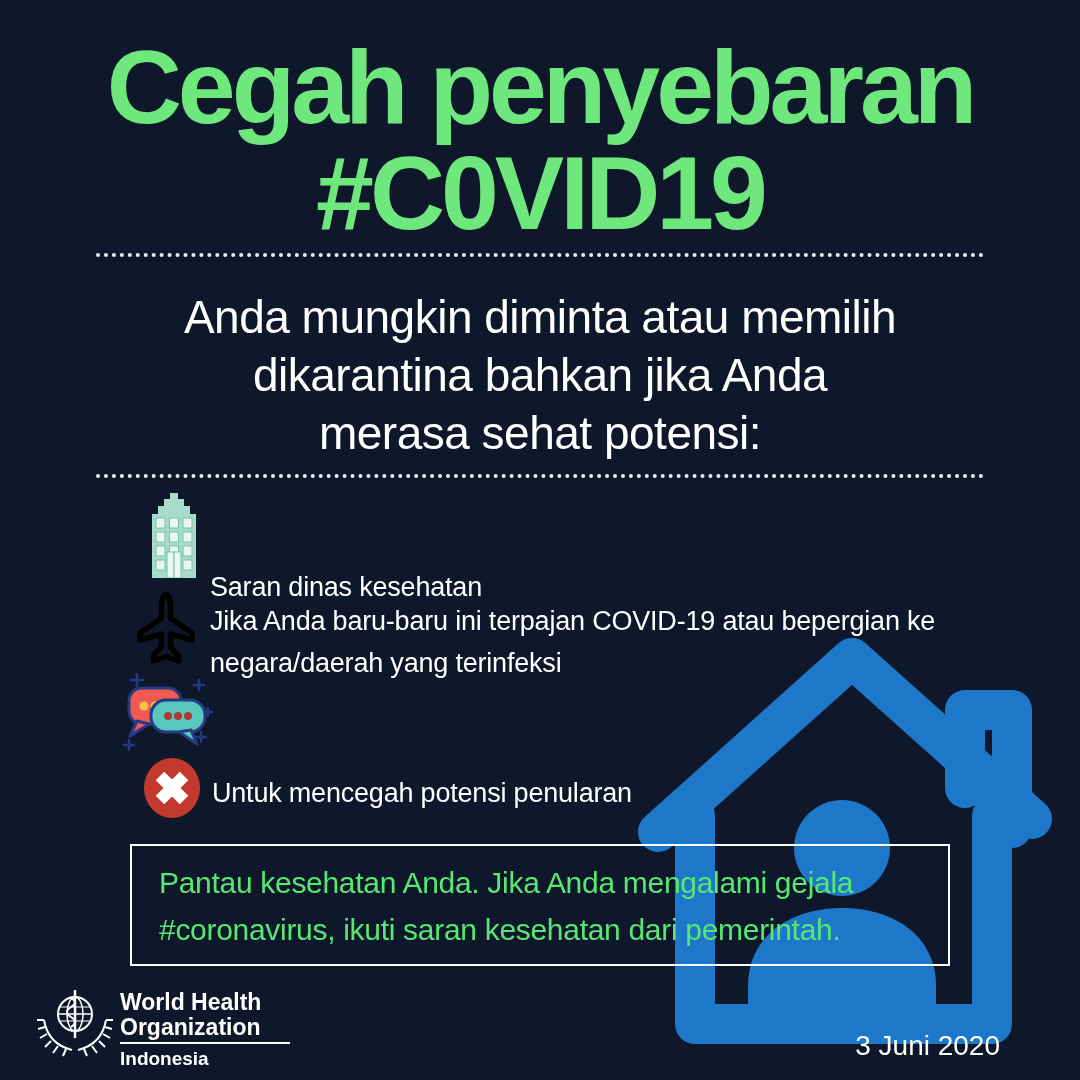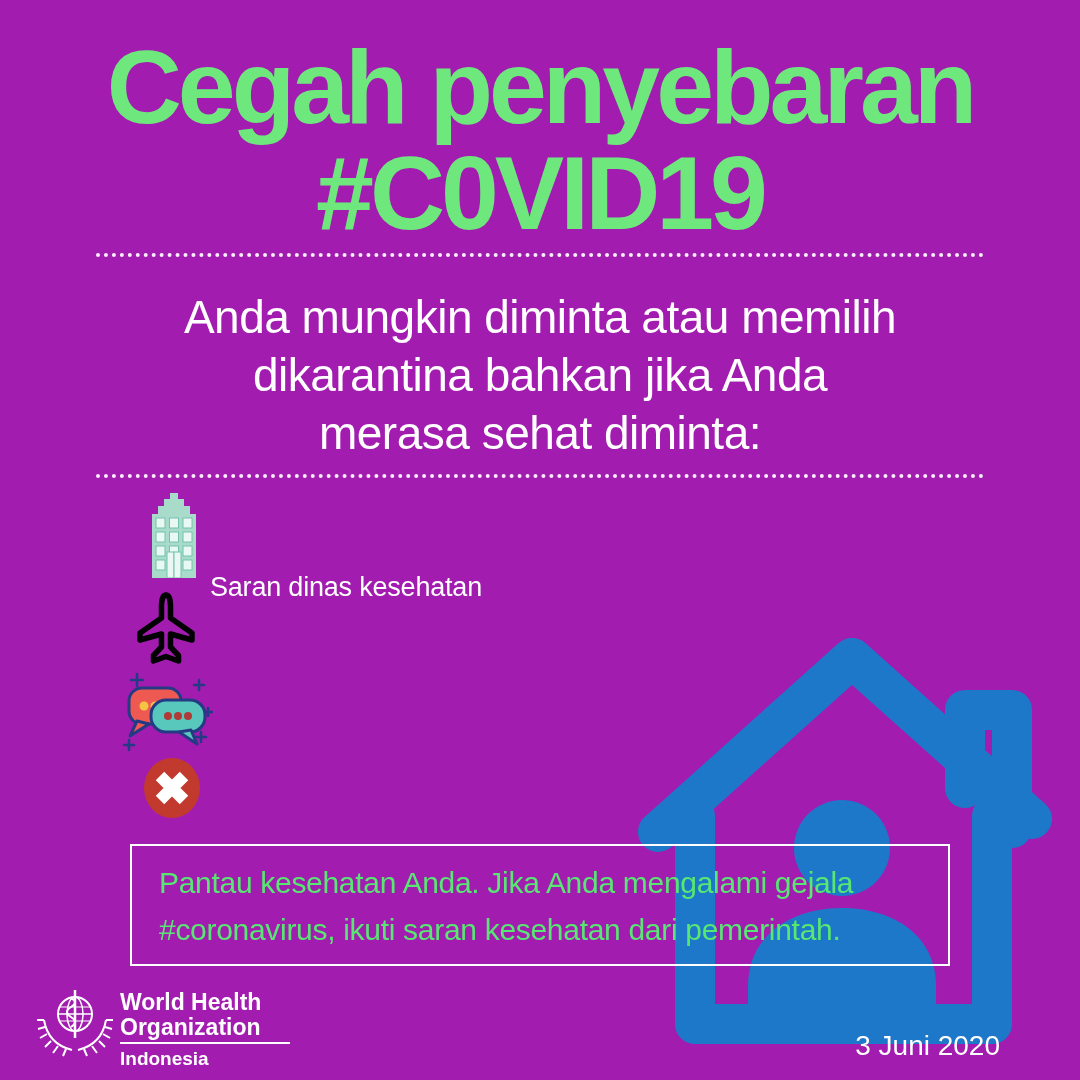--- a/index.html
+++ b/index.html
@@ -1,18 +1,18 @@
 <!DOCTYPE html>
 <html><head>
 <meta charset="utf-8">
 <style>
   html,body{margin:0;padding:0;background:#0281e0;}
   .poster{
     position:relative; width:1080px; height:1080px; overflow:hidden;
-    background:#a21caf;
+    background:#0f172a;
     font-family:"Liberation Sans", sans-serif;
   }
   
   .watermark{position:absolute; left:620px; top:636px; z-index:0;}
   .content{position:absolute; left:0; top:0; width:1080px; height:1080px; z-index:1;}
   
   .title{
     position:absolute; left:0; top:34px; width:1080px; text-align:center;
     color:#6ee87d; font-weight:bold; font-size:104px; letter-spacing:-4px; line-height:106px;
   }
@@ -76,21 +76,21 @@
     <div class="title">
       <div>Cegah penyebaran</div>
       <div>#C0VID19</div>
     </div>
 
     <div class="divider divider-1"></div>
 
     <div class="subtitle">
       <div>Anda mungkin diminta atau memilih</div>
       <div>dikarantina bahkan jika Anda</div>
-      <div>merasa sehat diminta:</div>
+      <div>merasa sehat potensi:</div>
     </div>
 
     <div class="divider divider-2"></div>
 
     <svg class="icon-building" width="64" height="88" viewBox="0 0 64 88">
       <g fill="#a9dbca">
         <rect x="10" y="24" width="44" height="64"></rect>
         <rect x="16" y="16" width="32" height="10"></rect>
         <rect x="22" y="9" width="20" height="8"></rect>
         <rect x="28" y="3" width="8" height="7"></rect>
@@ -109,20 +109,21 @@
         <rect x="41" y="70" width="9" height="10"></rect>
         <rect x="25" y="62" width="7" height="26"></rect>
         <rect x="32" y="62" width="7" height="26"></rect>
       </g>
     </svg>
     <div class="reason-text rt-1">Saran dinas kesehatan</div>
 
     <svg class="icon-plane" width="64" height="82" viewBox="0 0 64 82">
       <path d="M32,7 C34.8,7 36.5,11.5 36.5,18.5 V30 L58,45 V52 L36.5,46 V59 L44.5,67.5 V73 L32,68.5 L19.5,73 V67.5 L27.5,59 V46 L6,52 V45 L27.5,30 V18.5 C27.5,11.5 29.2,7 32,7 Z" fill="none" stroke="#000000" stroke-width="5.5" stroke-linejoin="round"></path>
     </svg>
+    <div class="reason-text rt-2">Jika Anda baru-baru ini terpajan COVID-19 atau bepergian ke negara/daerah yang terinfeksi</div>
 
     <svg class="icon-chat" width="92" height="92" viewBox="0 0 92 92">
       <g stroke="#253a85" stroke-width="2.5" stroke-linecap="round">
         <path d="M16,6 V18 M10,12 H22"></path>
         <path d="M78,12 V22 M73,17 H83"></path>
         <path d="M87,40 V48 M83,44 H91"></path>
         <path d="M8,72 V82 M3,77 H13"></path>
         <path d="M80,64 V74 M75,69 H85"></path>
       </g>
       <rect x="8" y="20" width="52" height="36" rx="13" fill="#ee5a52" stroke="#253a85" stroke-width="3"></rect>
@@ -133,20 +134,21 @@
       <path d="M70,62 L76,76 L58,64 Z" fill="#57c8bb" stroke="#253a85" stroke-width="3" stroke-linejoin="round"></path>
       <circle cx="47" cy="48" r="4" fill="#b03a37"></circle>
       <circle cx="57" cy="48" r="4" fill="#b03a37"></circle>
       <circle cx="67" cy="48" r="4" fill="#b03a37"></circle>
     </svg>
 
     <svg class="icon-cross" width="60" height="64" viewBox="0 0 60 64">
       <ellipse cx="30" cy="32" rx="28" ry="30" fill="#c23a2e"></ellipse>
       <path d="M18,20 L42,44 M42,20 L18,44" stroke="#ffffff" stroke-width="12" stroke-linecap="butt"></path>
     </svg>
+    <div class="reason-text rt-4">Untuk mencegah potensi penularan</div>
 
     <div class="callout">
       <div class="callout-inner">
         <div class="callout-line">Pantau kesehatan Anda. Jika Anda mengalami gejala</div>
         <div class="callout-line">#coronavirus, ikuti saran kesehatan dari pemerintah.</div>
       </div>
     </div>
 
     <svg class="who-emblem" width="78" height="78" viewBox="0 0 78 78">
       <g stroke="#ffffff" fill="none">

